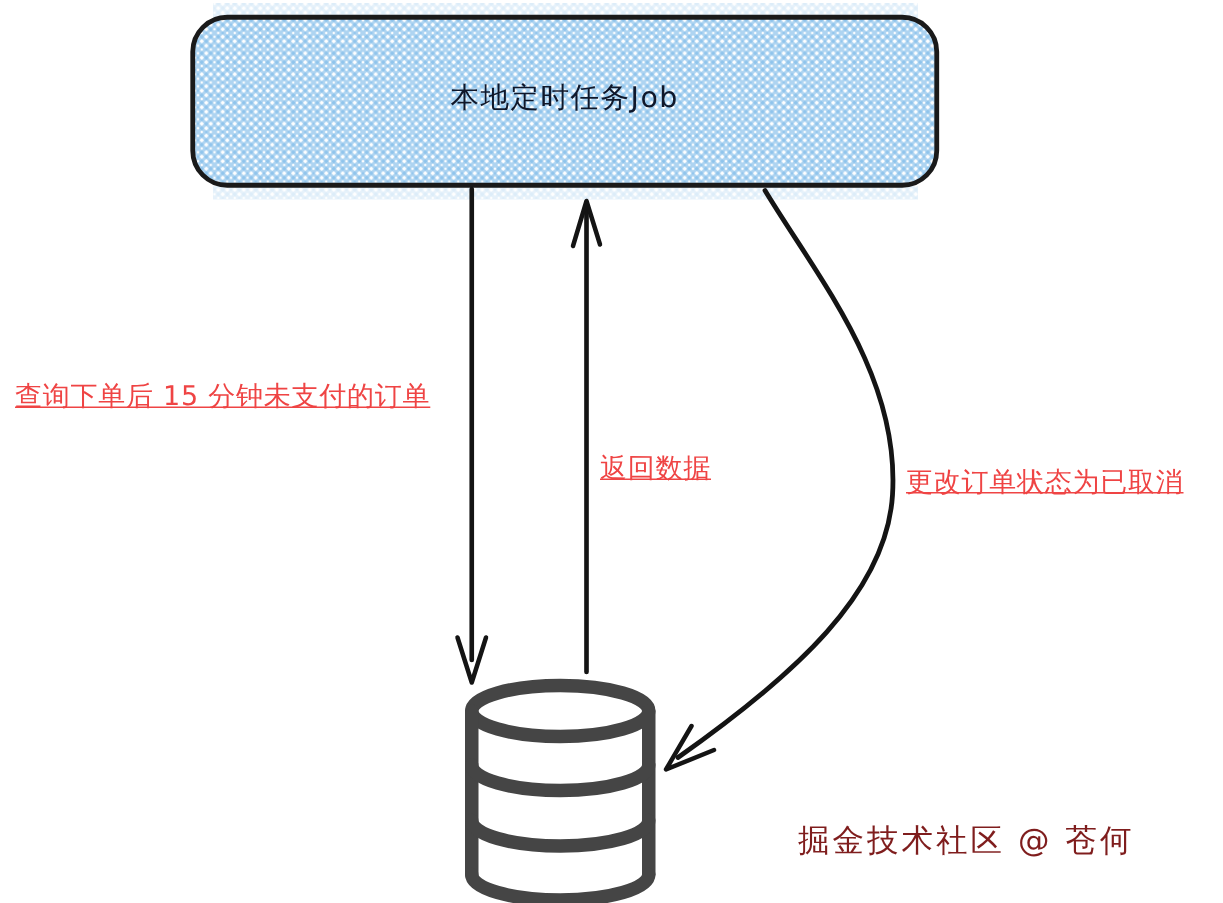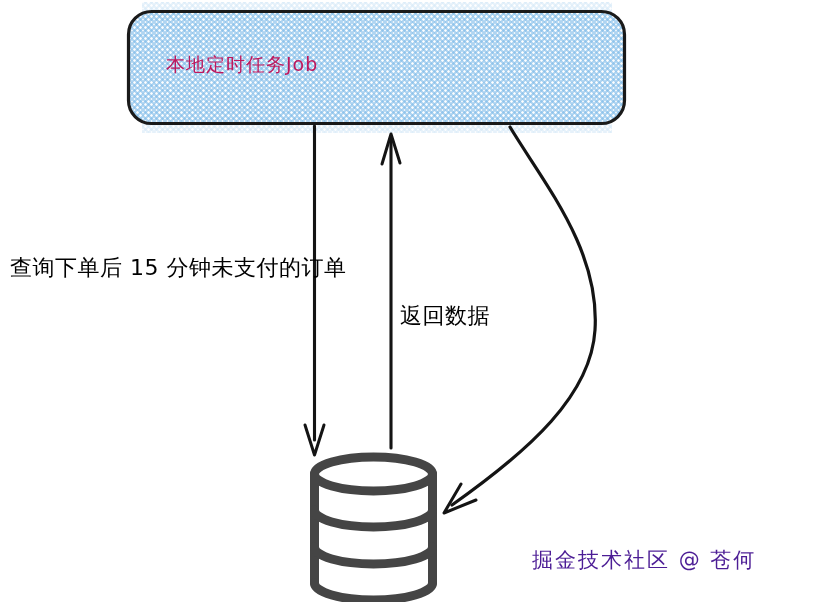--- a/index.html
+++ b/index.html
@@ -20,58 +20,59 @@
   #diagram-svg {
     position: absolute;
     left: 0;
     top: 0;
     width: 815px;
     height: 602px;
   }
   .label-text {
     position: absolute;
     font-family: "DejaVu Sans", "Liberation Sans", sans-serif;
-    font-size: 22px;
+    font-size: 18px;
     line-height: 1.25;
-    color: #000000;
+    color: #ef4444;
     white-space: nowrap;
     letter-spacing: 0.5px;
+    text-decoration: underline;
   }
   #node-title {
     position: absolute;
     left: 128px;
     top: 52px;
     width: 497px;
+    text-align: center;
     font-family: "DejaVu Sans", "Liberation Sans", sans-serif;
     font-size: 19px;
-    color: #be185d;
+    color: #0f172a;
     letter-spacing: 1px;
     white-space: nowrap;
-    margin-left: 38px;
   }
   #label-query {
     left: 10px;
     top: 254px;
   }
   #label-return {
     left: 400px;
     top: 274px;
     margin-top: 28px;
   }
   #label-cancel {
     left: 604px;
     top: 311px;
   }
   #watermark {
     position: absolute;
     left: 532px;
     top: 546px;
     font-family: "DejaVu Sans", "Liberation Sans", sans-serif;
     font-size: 21px;
-    color: #4c1d95;
+    color: #7f1d1d;
     letter-spacing: 2px;
     white-space: nowrap;
     user-select: none;
   }
 </style>
 </head>
 <body>
 
 <div id="diagram-canvas">
 
@@ -118,16 +119,17 @@
       <path d="M 314.5 547 A 59 17 0 0 0 432.5 547"></path>
     </g>
   </svg>
 
   <div id="node-title">本地定时任务Job</div>
 
   <div class="label-text" id="label-query">查询下单后 15 分钟未支付的订单</div>
 
   <div class="label-text" id="label-return">返回数据</div>
 
+  <div class="label-text" id="label-cancel">更改订单状态为已取消</div>
 
   <div id="watermark">掘金技术社区 @ 苍何</div>
 
 </div>
 
 </body></html>

